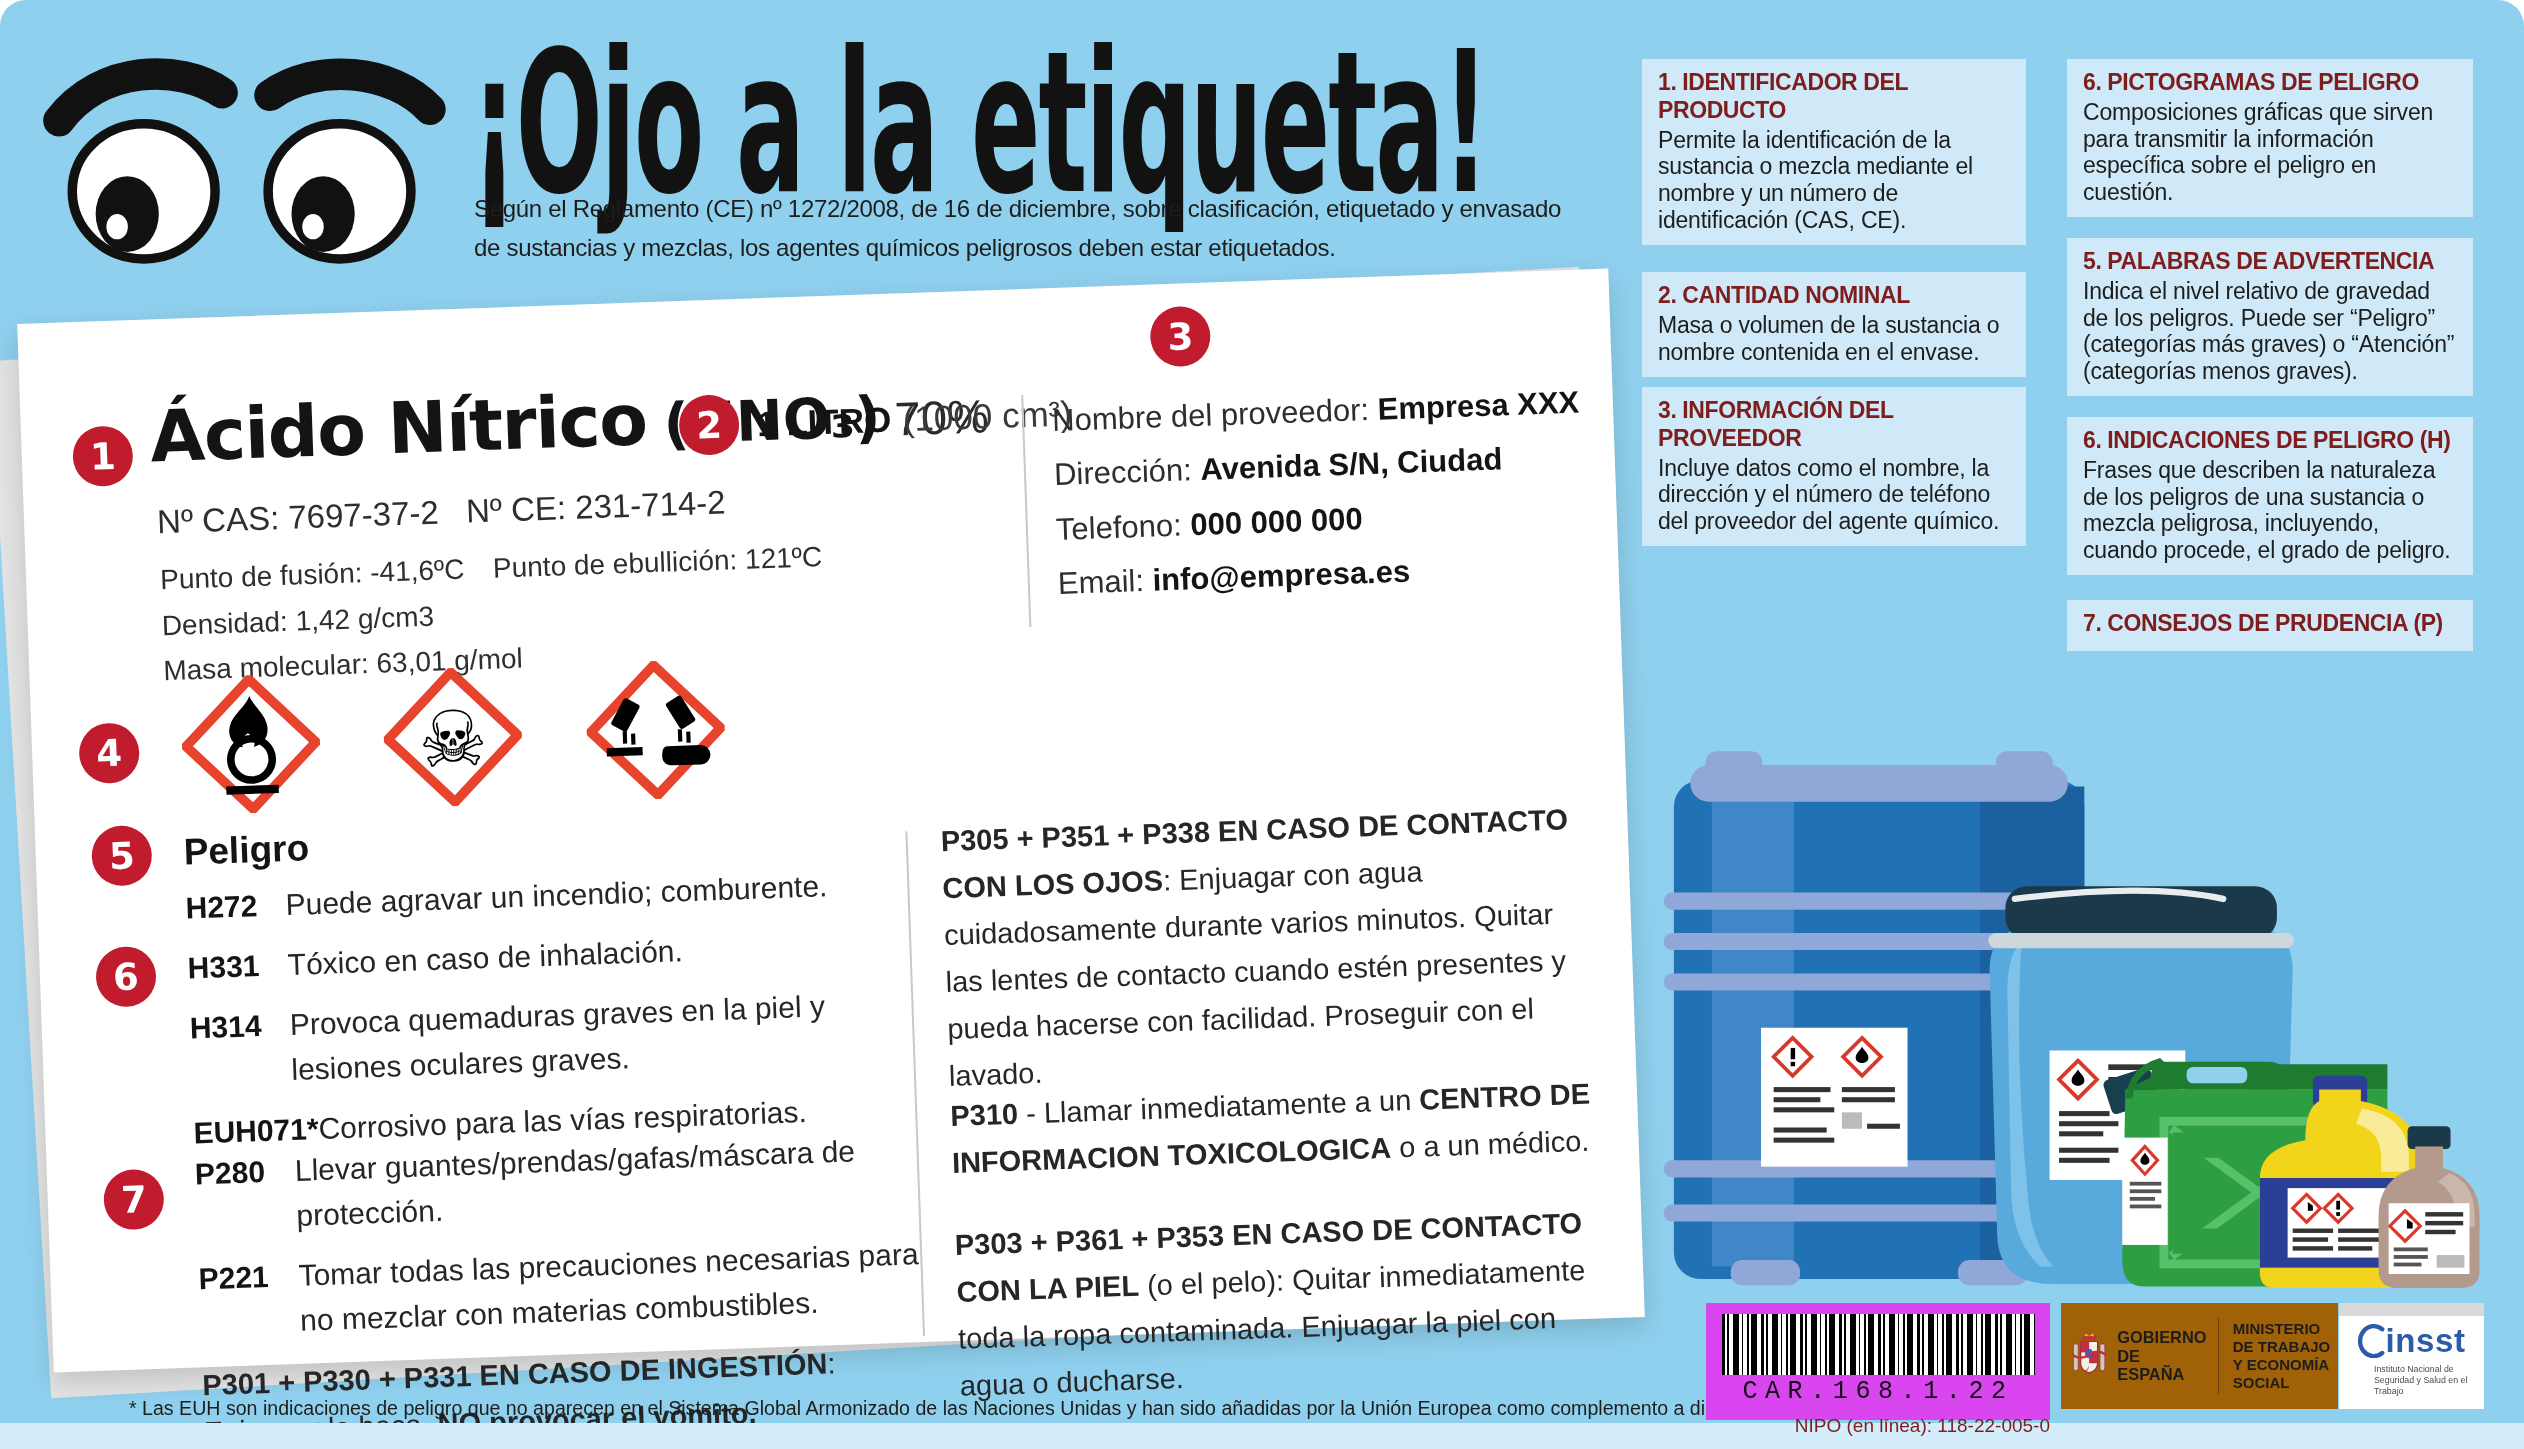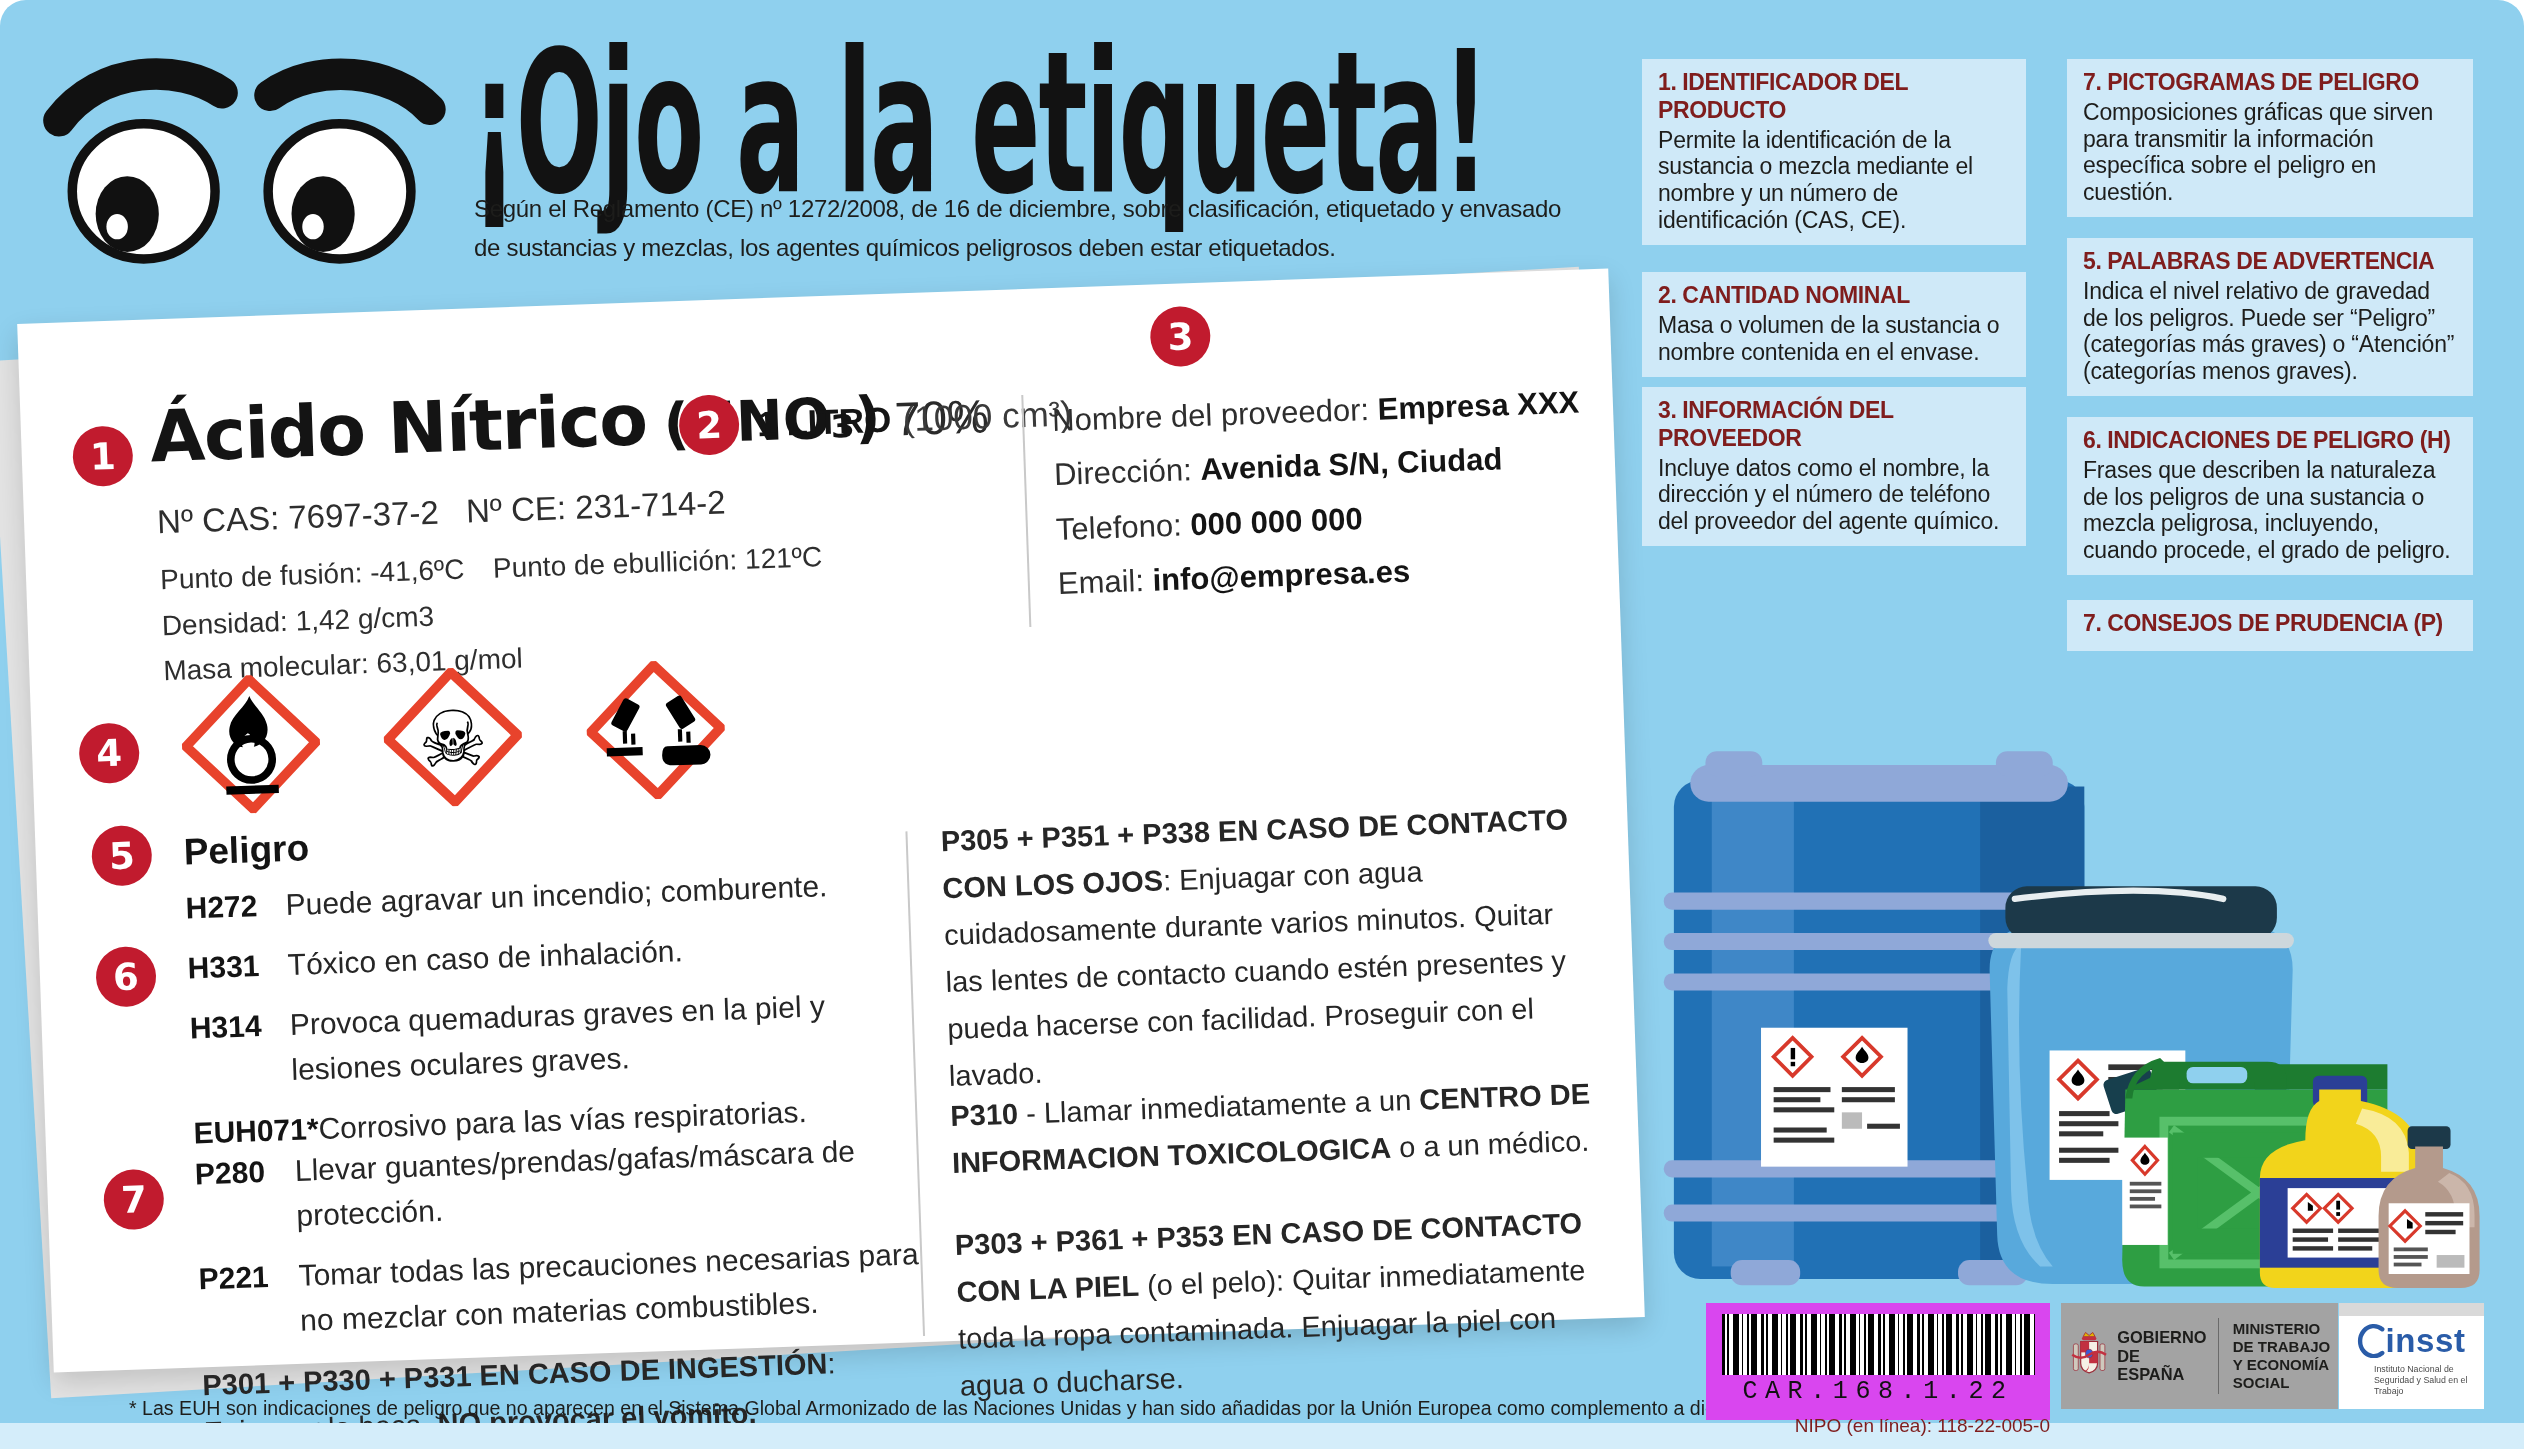--- a/index.html
+++ b/index.html
@@ -34,21 +34,21 @@
   .box{background:#cfe9f8;padding:10px 16px 11.4px 16px;}
   .box-title{font-size:23px;font-weight:700;color:#7f1d1d;line-height:1.2;letter-spacing:-0.4px;margin:0 0 2.5px 0;}
   .box-body{font-size:23px;line-height:1.16;color:#1d1d1b;letter-spacing:-0.2px;}
   
   .strip{background:#d4edfa;}
   .footnote{font-size:19.6px;color:#1d1d1b;}
   .barcode-box{background:#d946ef;display:flex;flex-direction:column;align-items:center;justify-content:flex-start;padding-top:11.4px;}
   .barcode{width:313px;height:61px;background:repeating-linear-gradient(90deg,#000 0 3.2px,#fff 3.2px 5px,#000 5px 7px,#fff 7px 11.4px,#000 11.4px 17px,#fff 17px 19.6px,#000 19.6px 21px,#fff 21px 25px,#000 25px 27px,#fff 27px 29px,#000 29px 35px,#fff 35px 39px);}
   .barcode-text{font-family:"Liberation Mono",monospace;font-size:25px;letter-spacing:7.6px;color:#111;margin-top:1.3px;}
   .nipo{font-size:19px;color:#7f1d1d;text-align:right;}
-  .gov-box{background:#a3a3a3;display:flex;align-items:center;}
+  .gov-box{background:#a16207;display:flex;align-items:center;}
   .gov-text{font-size:16.4px;font-weight:700;color:#1d1d1b;line-height:1.15;}
   .min-text{font-size:15px;font-weight:700;color:#1d1d1b;line-height:1.2;}
   .gov-div{width:1.3px;height:76px;background:rgba(0,0,0,.35);margin:0 14px 0 11.4px;}
   .insst-box{background:#fff;display:flex;flex-direction:column;align-items:center;}
   .insst-top{width:100%;height:12.6px;background:#d9d9d9;}
   .insst-word{font-weight:700;font-size:33px;color:#2a5ca8;letter-spacing:0.6px;}
   .insst-sub{font-size:8.8px;color:#4a4a4a;line-height:1.25;text-align:left;}
   .b{font-weight:700;}
 </style>
 </head>
@@ -183,21 +183,21 @@
   </div>
   <div class="abs box" style="left:1642px;top:272px;width:352px;">
     <p class="box-title">2. CANTIDAD NOMINAL</p>
     <div class="box-body">Masa o volumen de la sustancia o nombre contenida en el envase.</div>
   </div>
   <div class="abs box" style="left:1642px;top:387px;width:352px;">
     <p class="box-title">3. INFORMACIÓN DEL PROVEEDOR</p>
     <div class="box-body">Incluye datos como el nombre, la dirección y el número de teléfono del proveedor del agente químico.</div>
   </div>
   <div class="abs box" style="left:2067px;top:59px;width:374px;">
-    <p class="box-title">7. PICTOGRAMAS DE PELIGRO</p>
+    <p class="box-title">6. PICTOGRAMAS DE PELIGRO</p>
     <div class="box-body">Composiciones gráficas que sirven para transmitir la información específica sobre el peligro en cuestión.</div>
   </div>
   <div class="abs box" style="left:2067px;top:238px;width:374px;">
     <p class="box-title">5. PALABRAS DE ADVERTENCIA</p>
     <div class="box-body">Indica el nivel relativo de gravedad de los peligros. Puede ser “Peligro” (categorías más graves) o “Atención” (categorías menos graves).</div>
   </div>
   <div class="abs box" style="left:2067px;top:417px;width:374px;">
     <p class="box-title">6. INDICACIONES DE PELIGRO (H)</p>
     <div class="box-body">Frases que describen la naturaleza de los peligros de una sustancia o mezcla peligrosa, incluyendo, cuando procede, el grado de peligro.</div>
   </div>

